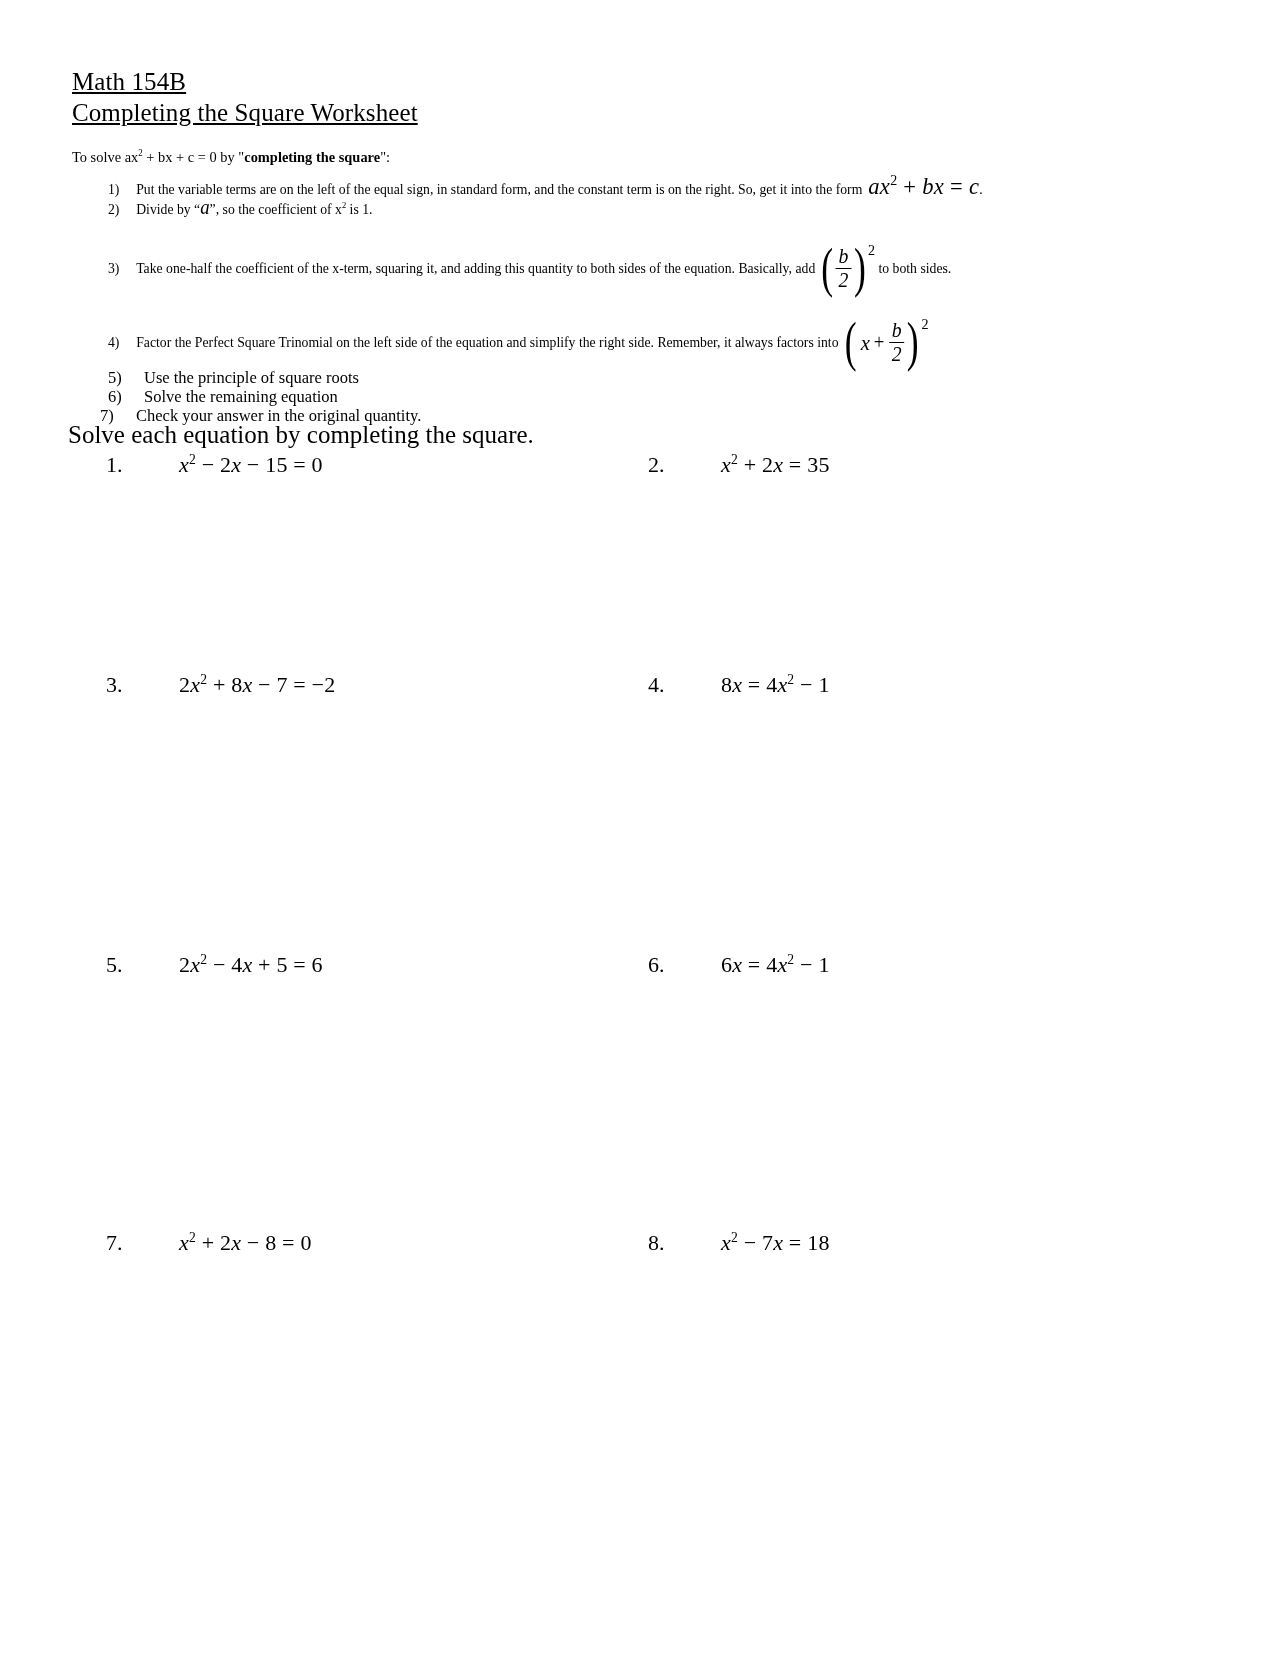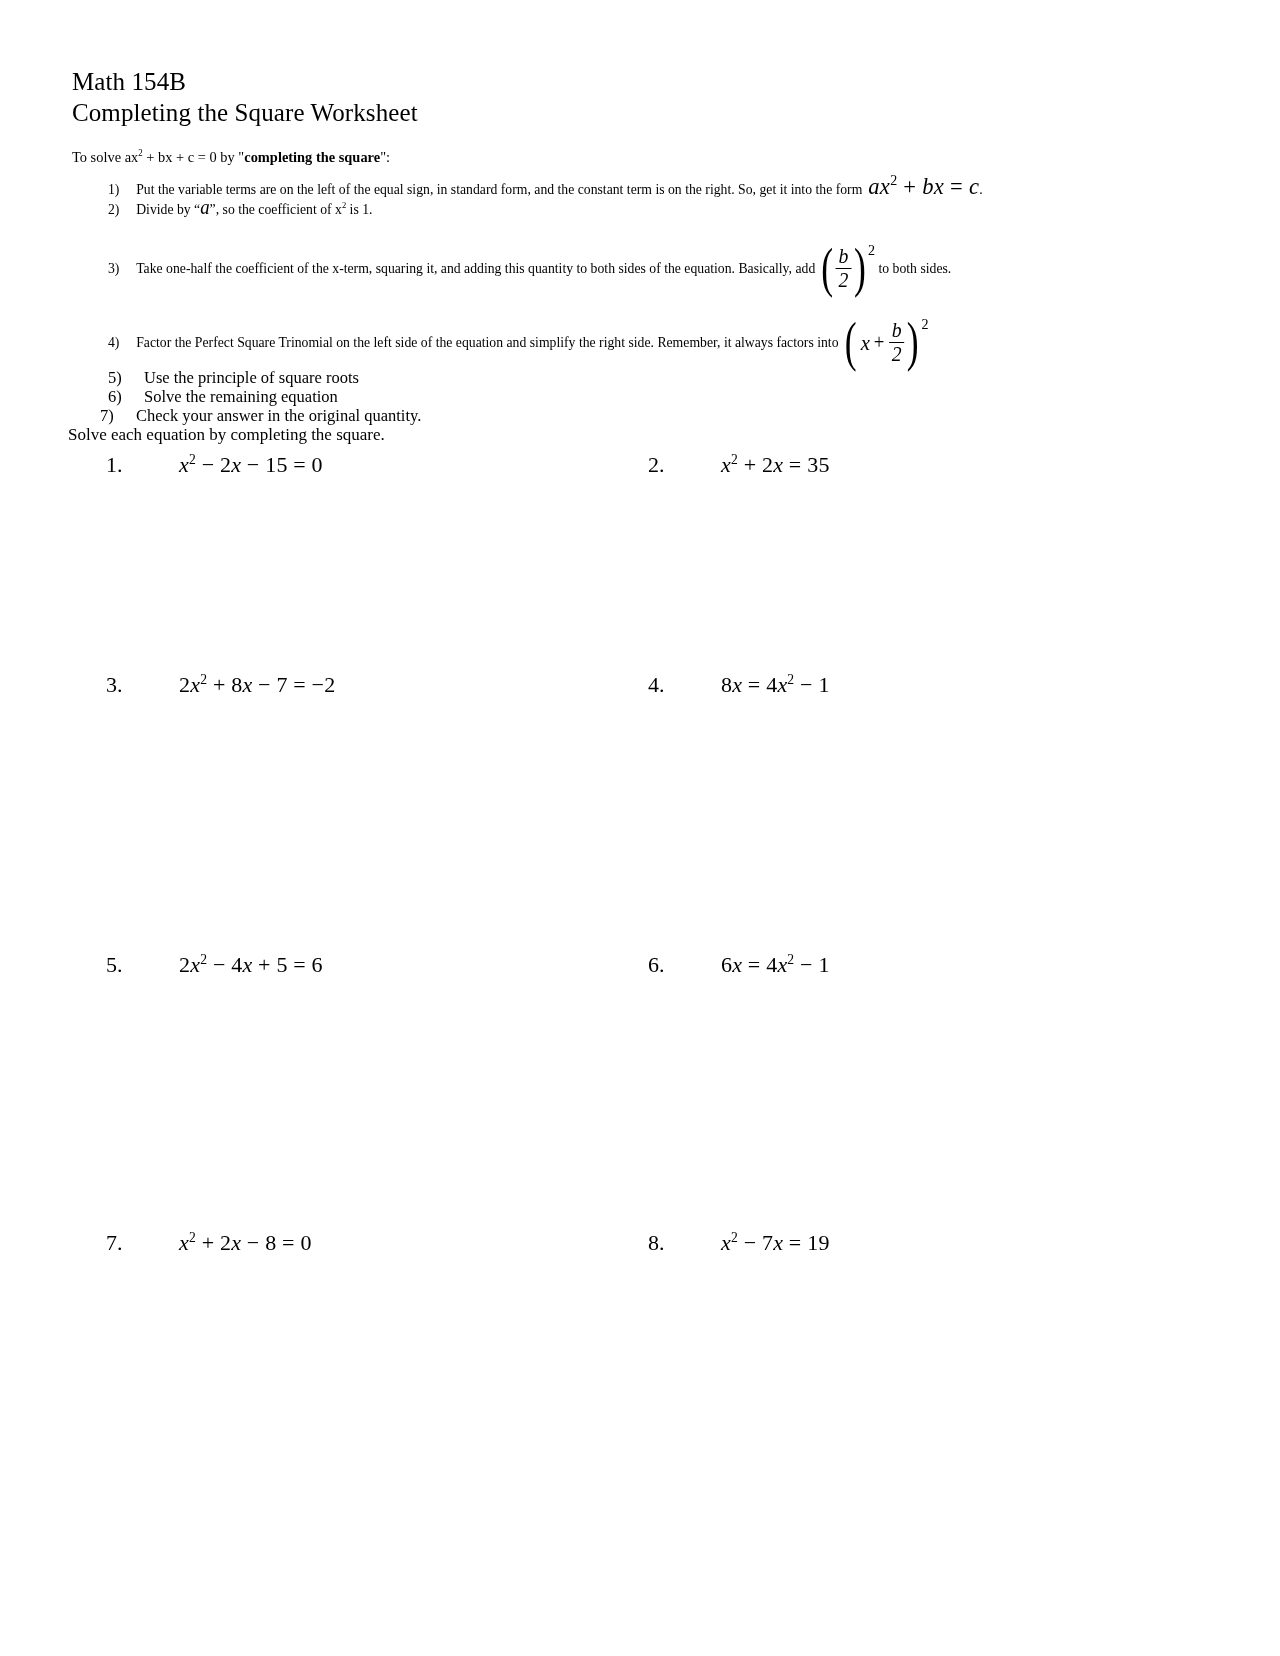--- a/index.html
+++ b/index.html
@@ -33,20 +33,21 @@
   }
   .title-block {
     width: 640px;
   }
   .course-title,
   .worksheet-title {
     font-size: 25px;
     line-height: 31px;
     letter-spacing: 0.1px;
     white-space: nowrap;
+    text-decoration: underline;
   }
   .name-block {
     position: absolute;
     left: 710px;
     top: 0;
     font-size: 25px;
     line-height: 31px;
     white-space: nowrap;
   }
   .name-rule {
@@ -165,21 +166,21 @@
   .plus-op {
     font-size: 20px;
     padding-right: 3px;
   }
 
   
   .solve-heading {
     position: absolute;
     left: 68px;
     top: 420px;
-    font-size: 17px;
+    font-size: 25px;
     line-height: 30px;
     white-space: nowrap;
   }
 
   
   .problems {
     position: absolute;
     left: 100px;
     top: 452px;
     width: 1100px;
@@ -325,21 +326,21 @@
       </div>
     </div>
 
     <div class="prob-row row-4">
       <div class="prob col-left">
         <span class="pnum">7.</span>
         <span class="peq"><span style="font-style: italic;">x</span><span class="sup-up">2</span><span class="op"> + </span><span class="op">2</span><span style="font-style: italic;">x</span><span class="op"> − </span><span class="op">8</span><span class="op"> = </span><span class="op">0</span></span>
       </div>
       <div class="prob col-right">
         <span class="pnum">8.</span>
-        <span class="peq"><span style="font-style: italic;">x</span><span class="sup-up">2</span><span class="op"> − </span><span class="op">7</span><span style="font-style: italic;">x</span><span class="op"> = </span><span class="op">19</span></span>
+        <span class="peq"><span style="font-style: italic;">x</span><span class="sup-up">2</span><span class="op"> − </span><span class="op">7</span><span style="font-style: italic;">x</span><span class="op"> = </span><span class="op">18</span></span>
       </div>
     </div>
 
   </div>
 
   <div style="position:absolute;left:0;top:470px;width:1280px;height:1180px;"></div>
 
 </div>
 
 </body></html>

